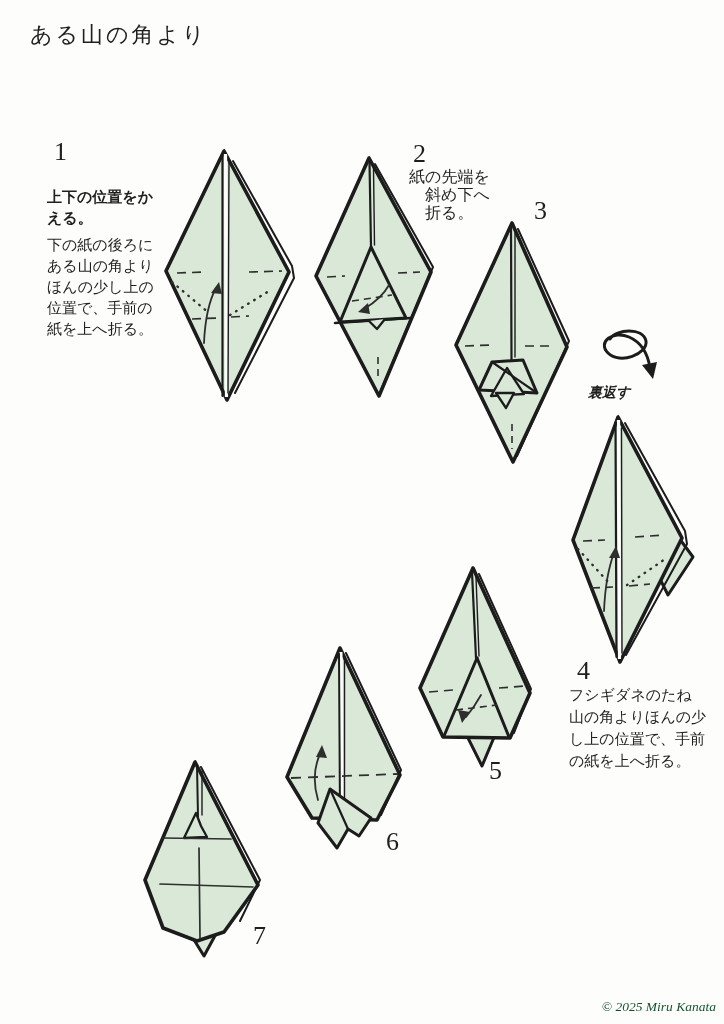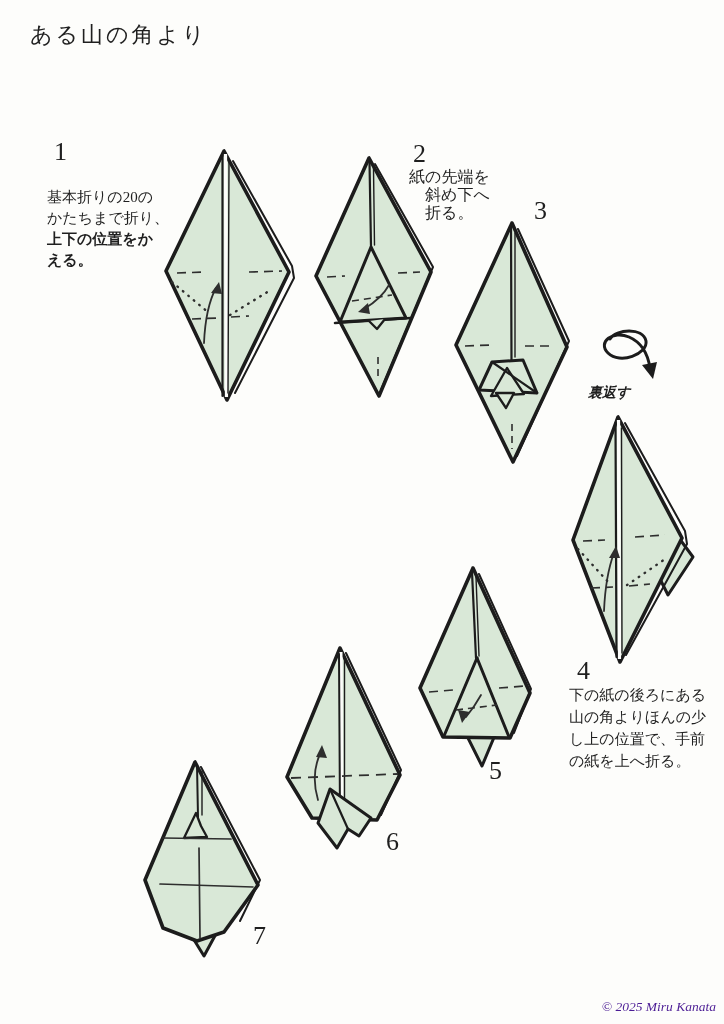--- a/index.html
+++ b/index.html
@@ -12,21 +12,21 @@
   }
   .abs { position:absolute; }
   .title { left:30px; top:20px; font-size:22px; letter-spacing:3px; }
   .stepnum { font-size:26px; line-height:1.1; }
   .steptext { font-size:15px; line-height:21px; white-space:pre-line; }
   .steptext-sm { font-size:16px; line-height:18px; white-space:pre-line;font-family:Liberation Serif, serif; }
   .boldseg { font-weight:bold;text-align:right; }
   .para2 { margin-top:6px; }
   .flip-label { font-size:14px; font-weight:bold;
     font-family:"Liberation Sans","DejaVu Sans",sans-serif;font-style:italic; }
-  .footer { top:999px; right:8px; font-size:13.5px; font-style:italic; color:#4c1d95; }
+  .footer { top:999px; right:8px; font-size:13.5px; font-style:italic; color:#14532d; }
 
   svg.scene { position:absolute; left:0; top:0; }
   .paper   { fill:var(--paper); stroke:var(--ink); stroke-width:3.6; stroke-linejoin:round; }
   .paper3  { fill:var(--paper); stroke:var(--ink); stroke-width:3;   stroke-linejoin:round; }
   .paper2  { fill:var(--paper); stroke:var(--ink); stroke-width:2.3; stroke-linejoin:round; }
   .echo    { fill:none; stroke:var(--ink); stroke-width:2; stroke-linejoin:round; stroke-linecap:round; }
   .ink22   { fill:none; stroke:var(--ink); stroke-width:2.2; stroke-linecap:round; }
   .ink26   { fill:none; stroke:var(--ink); stroke-width:2.6; stroke-linecap:round; }
   .ink13   { fill:none; stroke:var(--ink); stroke-width:1.4; stroke-linecap:round; }
   .gap     { fill:none; stroke:var(--bg); stroke-width:3.2; }
@@ -142,37 +142,40 @@
     <path class="thin" d="M163,838 L231,839"></path>
     <path class="thin" d="M160,884 L253,887"></path>
     <path class="thin" d="M199,848 L200,938"></path>
   </g>
 </svg>
 
 <div class="abs title">ある山の角より</div>
 
 <div class="abs stepnum" style="left:54px; top:138px;">1</div>
 <div class="abs steptext" style="left:47px; top:166px; width:134px;">
-  <span>基本折りの20の
-かたちまで折り、
-</span><span class="boldseg">上下の位置をか
+  <span class="boldseg">上下の位置をか
 える。</span>
+  <div class="para2">下の紙の後ろに
+ある山の角より
+ほんの少し上の
+位置で、手前の
+紙を上へ折る。</div>
 </div>
 
 <div class="abs stepnum" style="left:413px; top:140px;">2</div>
 <div class="abs steptext-sm" style="left:409px; top:168px; width:90px;">紙の先端を
 　斜め下へ
 　折る。</div>
 
 <div class="abs stepnum" style="left:534px; top:197px;">3</div>
 
 <div class="abs flip-label" style="left:588px; top:384px;">裏返す</div>
 
 <div class="abs stepnum" style="left:577px; top:657px;">4</div>
-<div class="abs steptext" style="left:569px; top:684px; width:152px; line-height:22px;">下の紙の後ろにある
+<div class="abs steptext" style="left:569px; top:684px; width:152px; line-height:22px;">フシギダネのたね
 山の角よりほんの少
 し上の位置で、手前
 の紙を上へ折る。</div>
 
 <div class="abs stepnum" style="left:489px; top:757px;">5</div>
 
 <div class="abs stepnum" style="left:386px; top:828px;">6</div>
 
 <div class="abs stepnum" style="left:253px; top:922px;">7</div>
 

